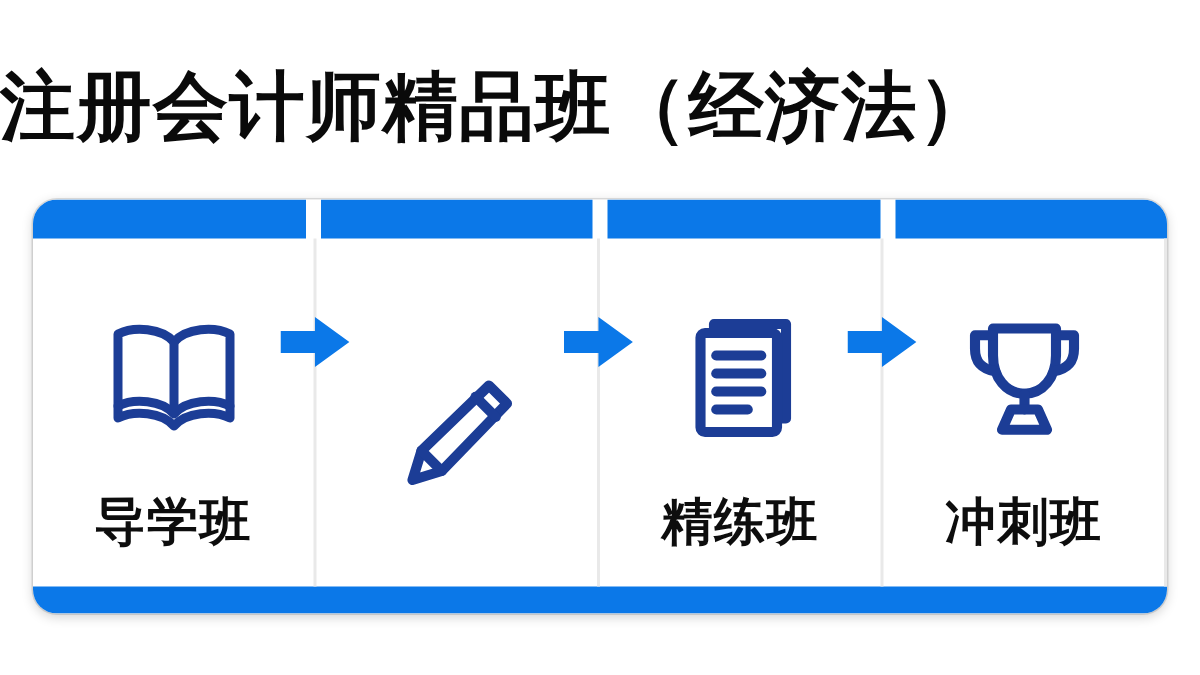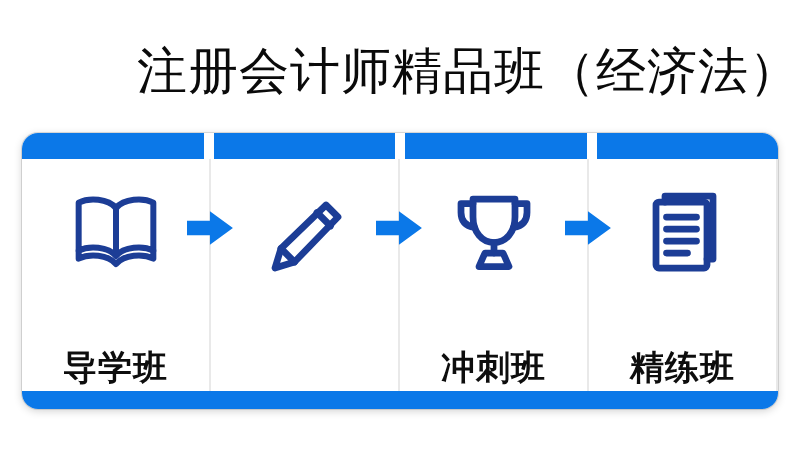--- a/index.html
+++ b/index.html
@@ -10,23 +10,23 @@
   }
   *{margin:0;padding:0;box-sizing:border-box;}
   html,body{width:800px;height:450px;overflow:hidden;}
   body{
     background:#ffffff;
     font-family:"Liberation Sans","DejaVu Sans",sans-serif;
   }
   .canvas{width:800px;height:450px;position:relative;}
   .page-title{
     margin-top:38px;
-    text-align:right;
+    text-align:left;
     font-size:50px;
-    font-weight:400;
+    font-weight:700;
     letter-spacing:1px;
     color:var(--title-black);
     white-space:nowrap;
   }
   .card{
     position:relative;
     width:756px;
     height:276px;
     margin:28px auto 0;
     background:#ffffff;
@@ -47,21 +47,21 @@
   .card-body{
     position:relative;
     display:flex;
     height:232px;
   }
   .stage-col{
     flex:1;
     display:flex;
     flex-direction:column;
     align-items:center;
-    justify-content:space-between;
+    justify-content:center;
     padding-top:18px;
     border-right:2px solid var(--divider-gray);
   }
   .stage-col:last-child{border-right:none;}
   .icon-wrap{
     width:104px;
     height:110px;
     display:flex;
     align-items:center;
     justify-content:center;
@@ -129,42 +129,42 @@
             <path class="stroke-ic" d="M12 56 L16 43 L46 14 L54 22 L25 52 Z"></path>
             <line class="stroke-ic" x1="40" y1="19" x2="49" y2="28"></line>
             <line class="stroke-ic" x1="16" y1="43" x2="25" y2="52"></line>
           </svg>
         </div>
       </div>
 
       <div class="stage-col">
         <div class="icon-wrap">
           <svg viewBox="0 0 64 64">
-            <path class="stroke-ic" d="M18 10 L46 10 L46 22 C46 32 40 39 32 39 C24 39 18 32 18 22 Z"></path>
-            <path class="stroke-ic" d="M18 13 L10 13 L10 19 C10 25 13 28 19 29"></path>
-            <path class="stroke-ic" d="M46 13 L54 13 L54 19 C54 25 51 28 45 29"></path>
-            <line class="stroke-ic" x1="32" y1="39" x2="32" y2="46"></line>
-            <path class="stroke-ic" d="M26 46 L38 46 L42 55 L22 55 Z"></path>
-          </svg>
-        </div>
-        <div class="stage-label">冲刺班</div>
-      </div>
-
-      <div class="stage-col">
-        <div class="icon-wrap">
-          <svg viewBox="0 0 64 64">
             <path class="stroke-ic" d="M20 12 L20 8 L52 8 L52 50 L48 50"></path>
             <rect class="stroke-ic" x="14" y="12" width="34" height="44" rx="2"></rect>
             <line class="stroke-ic" x1="21" y1="22" x2="41" y2="22"></line>
             <line class="stroke-ic" x1="21" y1="30" x2="41" y2="30"></line>
             <line class="stroke-ic" x1="21" y1="38" x2="41" y2="38"></line>
             <line class="stroke-ic" x1="21" y1="46" x2="35" y2="46"></line>
           </svg>
         </div>
         <div class="stage-label">精练班</div>
+      </div>
+
+      <div class="stage-col">
+        <div class="icon-wrap">
+          <svg viewBox="0 0 64 64">
+            <path class="stroke-ic" d="M18 10 L46 10 L46 22 C46 32 40 39 32 39 C24 39 18 32 18 22 Z"></path>
+            <path class="stroke-ic" d="M18 13 L10 13 L10 19 C10 25 13 28 19 29"></path>
+            <path class="stroke-ic" d="M46 13 L54 13 L54 19 C54 25 51 28 45 29"></path>
+            <line class="stroke-ic" x1="32" y1="39" x2="32" y2="46"></line>
+            <path class="stroke-ic" d="M26 46 L38 46 L42 55 L22 55 Z"></path>
+          </svg>
+        </div>
+        <div class="stage-label">冲刺班</div>
       </div>
 
       <div class="flow-arrow a1">
         <svg viewBox="0 0 46 36">
             <polygon fill="currentColor" points="0,11 22,11 22,2 44,18 22,34 22,25 0,25"></polygon>
           </svg>
       </div>
       <div class="flow-arrow a2">
         <svg viewBox="0 0 46 36">
             <polygon fill="currentColor" points="0,11 22,11 22,2 44,18 22,34 22,25 0,25"></polygon>

